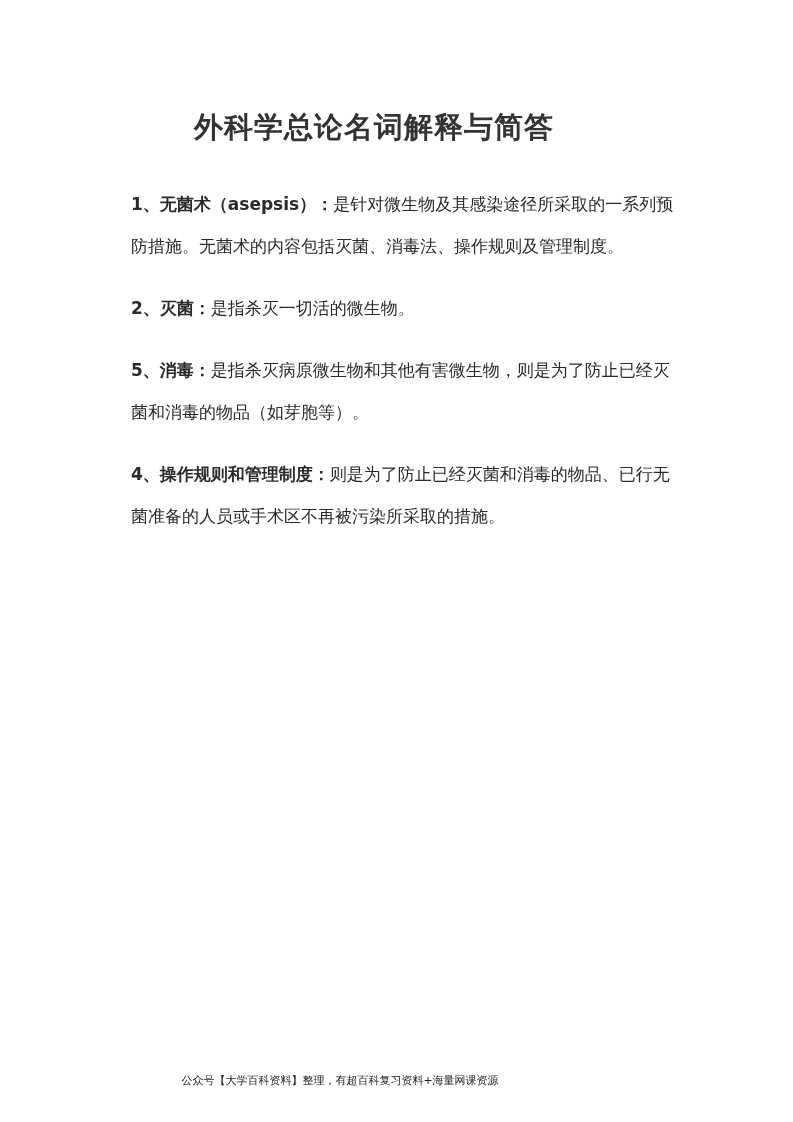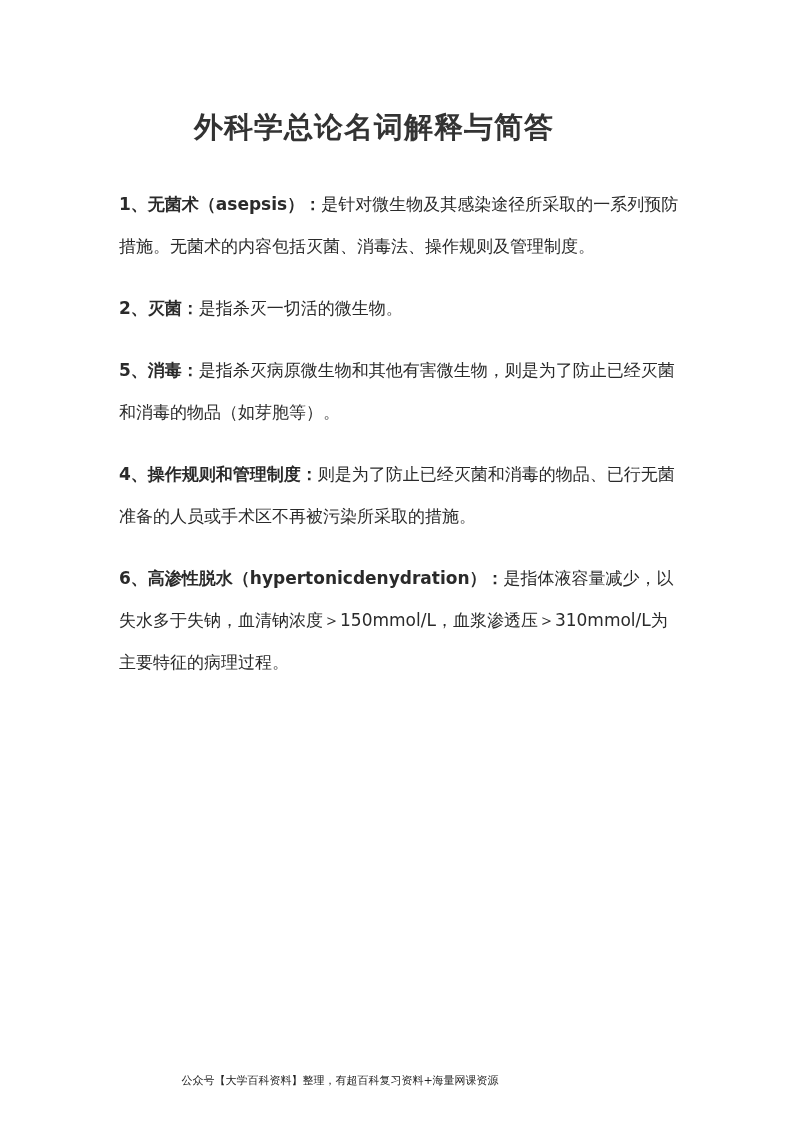--- a/index.html
+++ b/index.html
@@ -1,21 +1,21 @@
 <!DOCTYPE html>
 <html><head>
   <meta charset="utf-8">
   <style>
     html, body { margin: 0; padding: 0; background: #ffffff; }
     body { width: 793px; height: 1122px; position: relative; overflow: hidden;
            font-family: "DejaVu Sans", "Liberation Sans", sans-serif; color: #222; }
     .title { position: absolute; top: 108px; left: 0; width: 748px; text-align: center;
              font-size: 29px; font-weight: bold; color: #333; letter-spacing: 1px; }
     .content { position: absolute; left: 119px; top: 183px; width: 560px; }
-    .entry { margin: 0 0 20px 0; font-size: 17px; line-height: 42px; color: #2a2a2a; }
+    .entry { margin: 0 0 20px 12px; font-size: 17px; line-height: 42px; color: #2a2a2a; }
     .entry .term { font-weight: bold; color: #2a2a2a; }
     .footer { position: absolute; top: 1073px; left: 0; width: 680px; text-align: center;
               font-family: "DejaVu Serif", "Liberation Serif", serif; font-size: 11px; color: #222; }
   </style>
 </head>
 <body>
 
 <div class="title">外科学总论名词解释与简答</div>
 
 <div class="content">
@@ -24,18 +24,15 @@
   </p>
   <p class="entry">
     <span class="term">2、灭菌：</span><span>是指杀灭一切活的微生物。</span>
   </p>
   <p class="entry">
     <span class="term">5、消毒：</span><span>是指杀灭病原微生物和其他有害微生物，则是为了防止已经灭菌和消毒的物品（如芽胞等）。</span>
   </p>
   <p class="entry">
     <span class="term">4、操作规则和管理制度：</span><span>则是为了防止已经灭菌和消毒的物品、已行无菌准备的人员或手术区不再被污染所采取的措施。</span>
   </p>
-  <p class="entry">
-    <span class="term">6、高渗性脱水（hypertonicdenydration）：</span><span>是指体液容量减少，以失水多于失钠，血清钠浓度＞150mmol/L，血浆渗透压＞310mmol/L为主要特征的病理过程。</span>
-  </p>
 </div>
 
 <div class="footer">公众号【大学百科资料】整理，有超百科复习资料+海量网课资源</div>
 
 </body></html>

